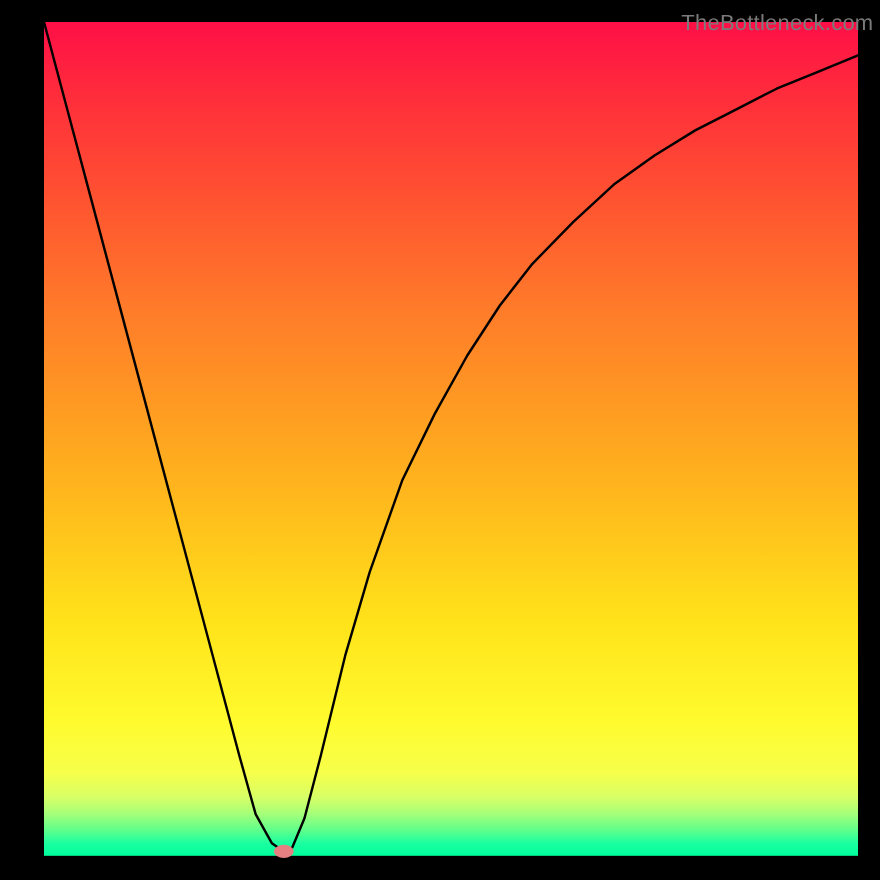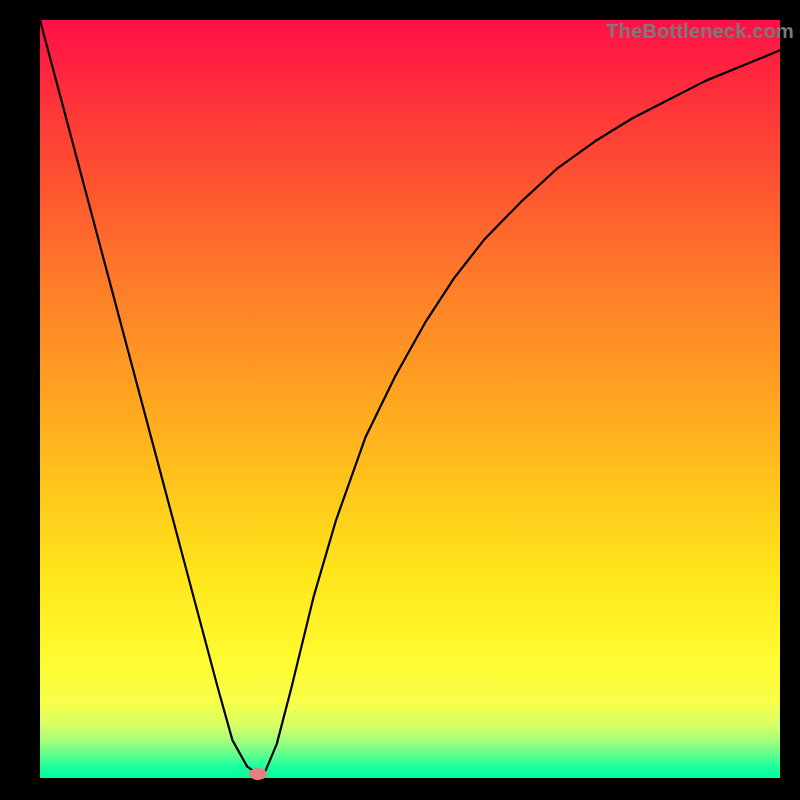--- a/index.html
+++ b/index.html
@@ -53,25 +53,25 @@
   .marker {
     position: absolute;
     width: 18px;
     height: 12px;
     background: #e57f81;
     border-radius: 50%;
     transform: translate(-50%, -50%);
   }
   .watermark {
     position: absolute;
-    top: 20px;
+    top: 10px;
     right: 6px;
     color: #7b7b7b;
     font-size: 20px;
-    font-weight: 700;
+    font-weight: 400;
     letter-spacing: 0.2px;
     user-select: none;
   }
 </style>
 </head>
 <body>
 
 <div class="frame">
 
   <div class="plot-area">

